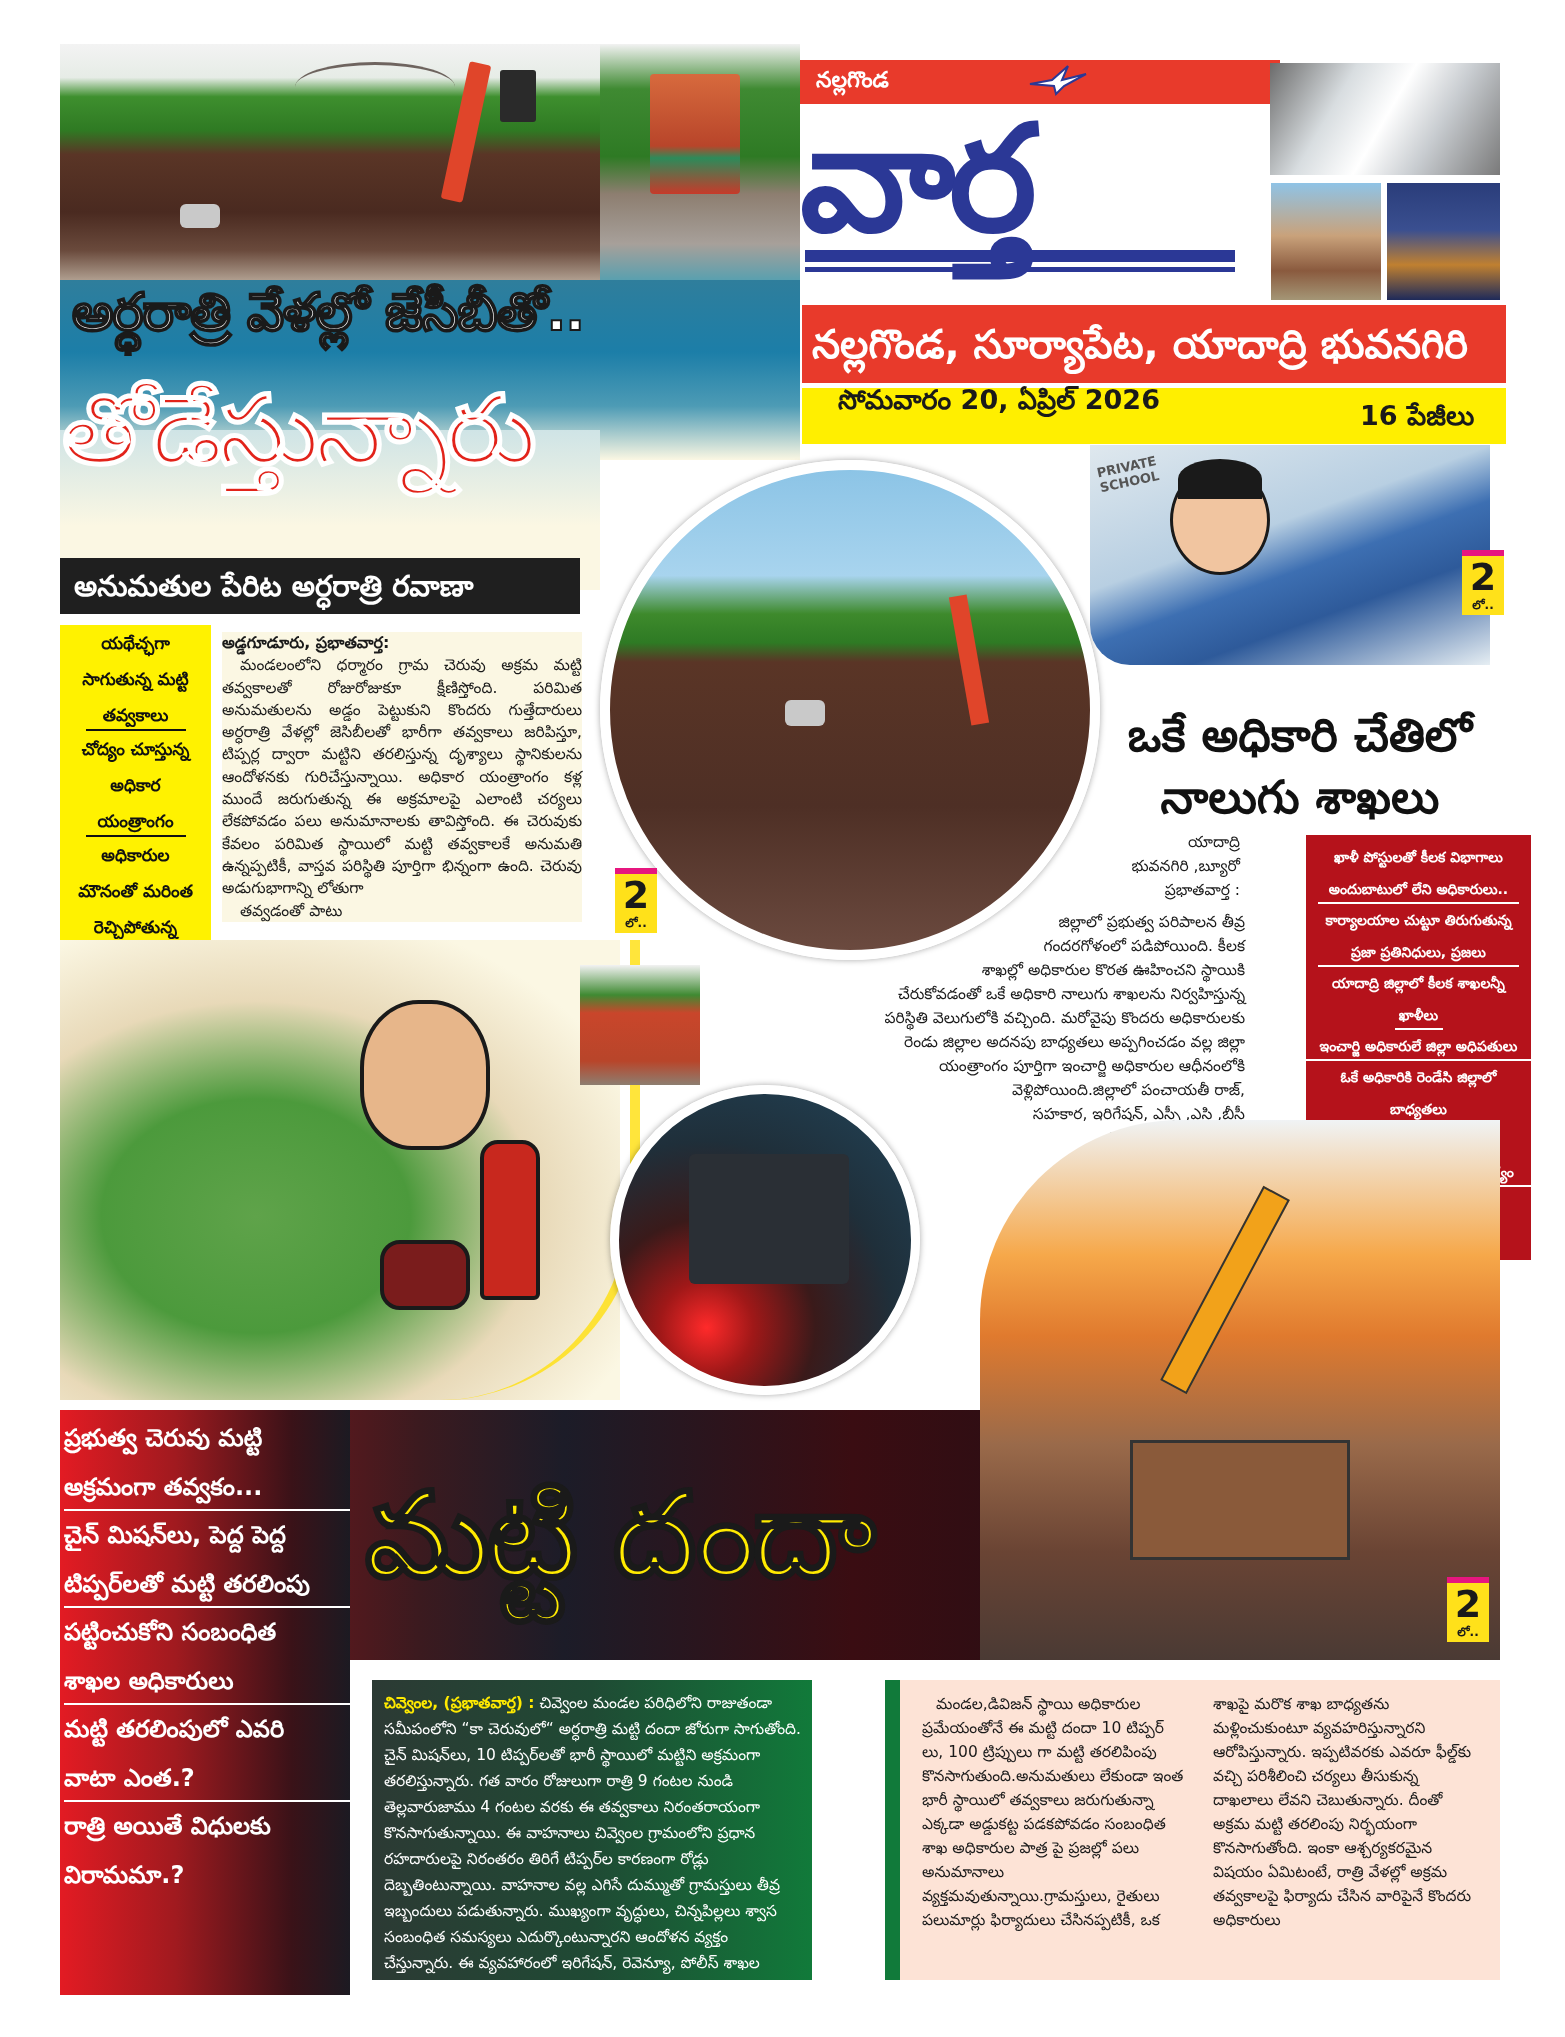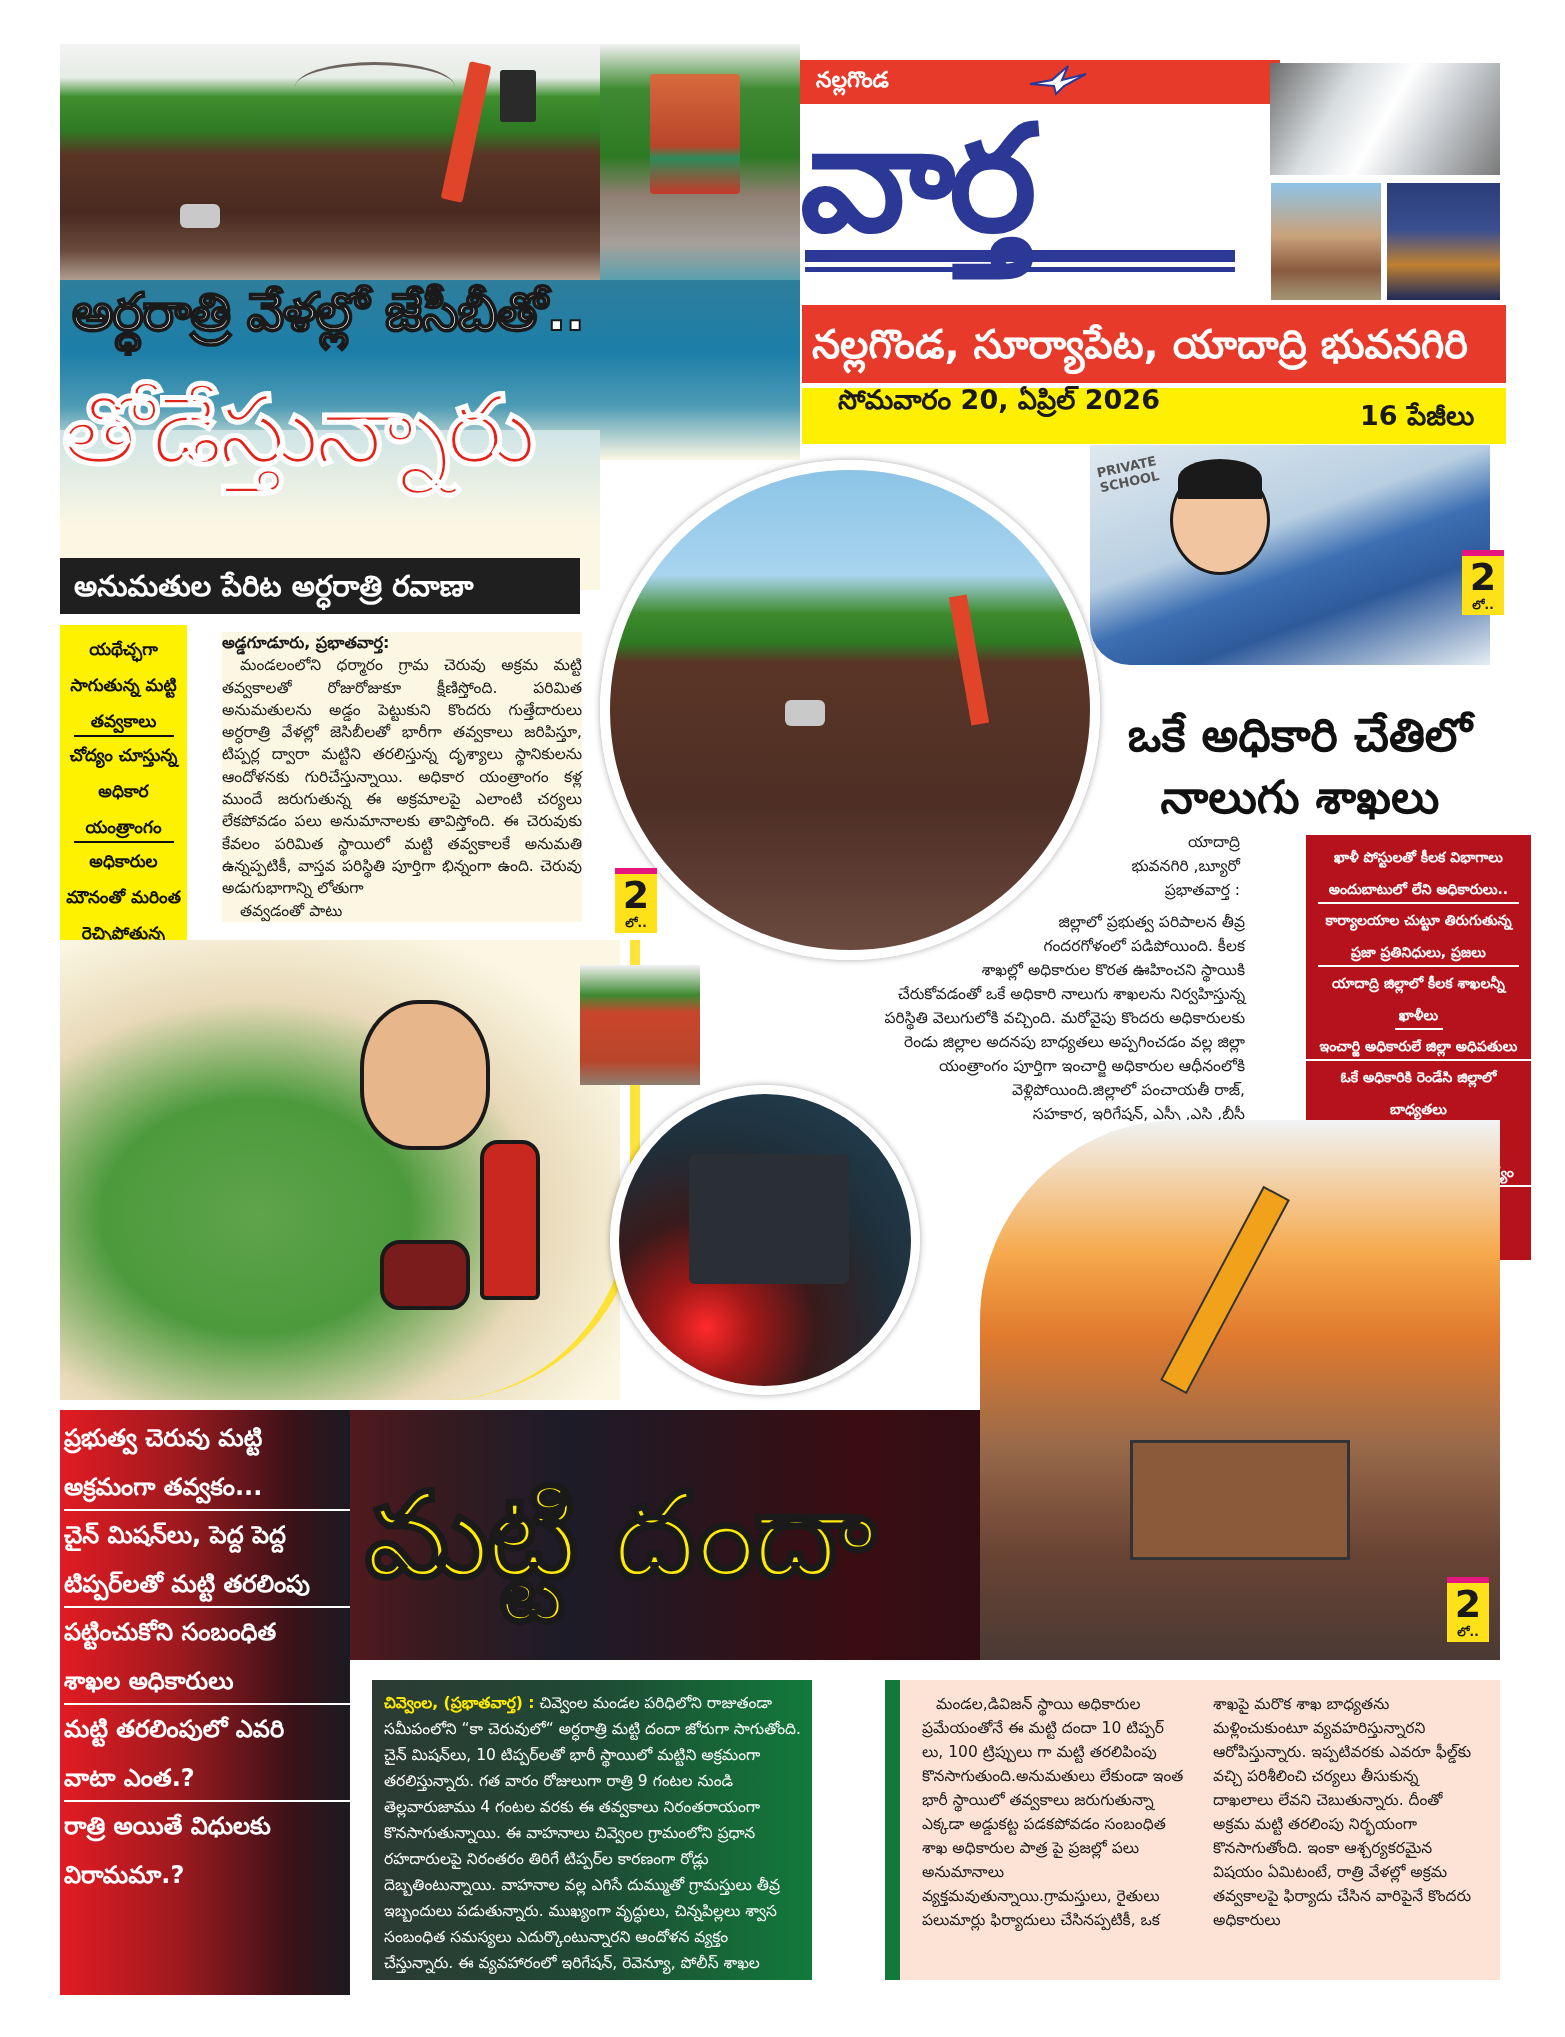--- a/index.html
+++ b/index.html
@@ -127,22 +127,21 @@
   .tag-b { left: 615px; top: 868px; }
   .tag-c { left: 1447px; top: 1577px; }
 
   .side-headline-2 {
     left: 1100px; top: 680px; width: 400px; text-align: center;
     font-weight: bold; font-size: 46px; line-height: 62px; color: #111; margin-top: 24px;
   }
 
   
   .yellow-side {
-    left: 60px; top: 625px; width: 127px; height: 375px; background: #fff200;
-    padding-top: 6px;
+    left: 60px; top: 625px; width: 151px; height: 375px; background: #fff200;
   }
   .yellow-side .item {
     font-weight: bold; font-size: 17px; line-height: 36px; text-align: center; color: #111; white-space: nowrap;
   }
   .yellow-side .rule { width: 100px; height: 2px; background: #111; margin: -4px auto 0; }
 
   .story-1 {
     left: 222px; top: 632px; width: 360px; font-size: 15.5px; line-height: 22.3px; color: #1a1a1a;
     background: #fbf7e3;
   }

